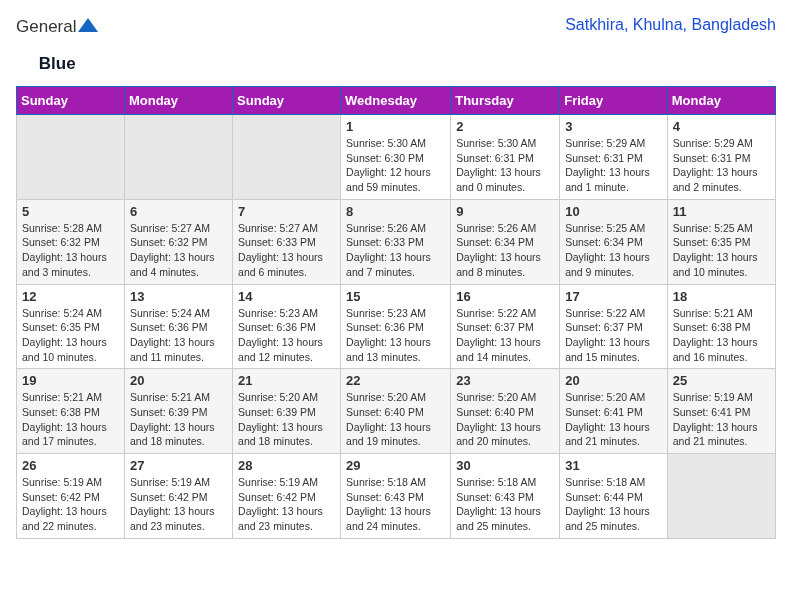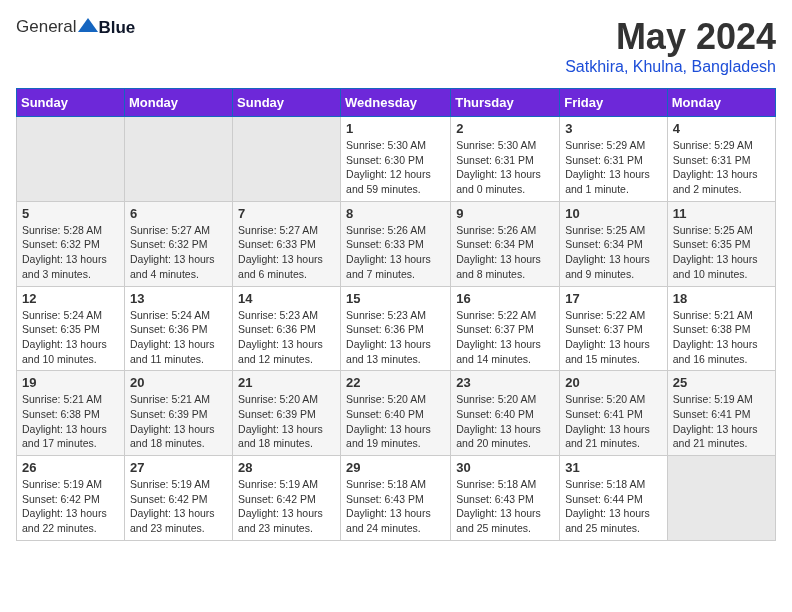--- a/index.html
+++ b/index.html
@@ -11,22 +11,23 @@
       padding: 16px;
     }
     .header {
       display: flex;
       justify-content: space-between;
       align-items: flex-start;
       margin-bottom: 12px;
     }
     .logo {
       display: flex;
-      flex-direction: row;
-      align-items: flex-end;
+      flex-direction: column;
+      align-items: center;
+      gap: 16px;
     }
     .logo-line {
       display: flex;
       align-items: center;
     }
     .title-area {
       text-align: right;
     }
     .main-title {
       font-size: 36px;
@@ -35,21 +36,21 @@
     }
     .subtitle {
       font-size: 16px;
       color: #1d4ed8;
     }
     .calendar {
       width: 100%;
       border-collapse: collapse;
     }
     .calendar thead tr {
-      background-color: #6d28d9;
+      background-color: #a21caf;
     }
     .calendar thead th {
       color: #fff;
       font-size: 13px;
       font-weight: bold;
       padding: 6px 4px;
       text-align: left;
       border: 1px solid #1565c0;
     }
     .calendar tbody td {
@@ -91,21 +92,20 @@
         <svg width="20" height="18" viewBox="0 0 20 18">
           <polygon points="10,2 20,16 0,16" fill="#1565c0"></polygon>
         </svg>
       </span>
     </div>
     <div>
       <span style="font-size:17px;color:#0f172a;font-weight:bold;">Blue</span>
     </div>
   </div>
   <div class="title-area">
-    <div class="main-title">May 2024</div>
     <div class="subtitle">Satkhira, Khulna, Bangladesh</div>
   </div>
 </div>
 
 <table class="calendar">
   <thead>
     <tr>
     <th>Sunday</th>
         <th>Monday</th>
         <th>Sunday</th>

